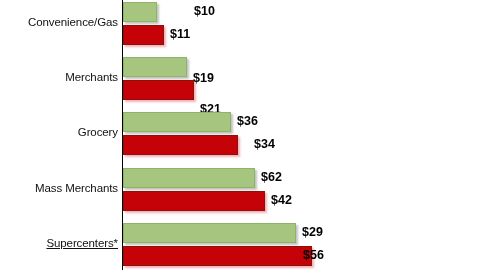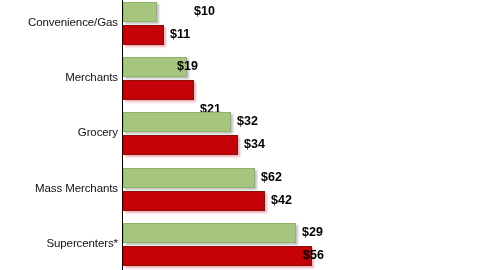--- a/index.html
+++ b/index.html
@@ -89,54 +89,54 @@
     <div class="bar-row" style="top:25px;">
       <div class="bar red" style="width:41px;"></div>
       <div class="val-label" style="left:47px;">$11</div>
     </div>
   </div>
 
   <div class="group" style="top:55px;height:57px;">
     <div class="cat-label" style="top:16px;">Merchants</div>
     <div class="bar-row" style="top:2px;">
       <div class="bar green" style="width:64px;"></div>
-      <div class="val-label" style="left:54px;">$19</div>
+      <div class="val-label" style="left:70px;margin-top:12px;">$19</div>
     </div>
     <div class="bar-row" style="top:25px;">
       <div class="bar red" style="width:71px;"></div>
       <div class="val-label" style="left:77px;margin-top:20px;">$21</div>
     </div>
   </div>
 
   <div class="group" style="top:110px;height:57px;">
     <div class="cat-label" style="top:16px;">Grocery</div>
     <div class="bar-row" style="top:2px;">
       <div class="bar green" style="width:108px;"></div>
-      <div class="val-label" style="left:114px;">$32</div>
+      <div class="val-label" style="left:114px;">$36</div>
     </div>
     <div class="bar-row" style="top:25px;">
       <div class="bar red" style="width:115px;"></div>
-      <div class="val-label" style="left:121px;">$34</div>
+      <div class="val-label" style="left:131px;">$34</div>
     </div>
   </div>
 
   <div class="group" style="top:166px;height:57px;">
     <div class="cat-label" style="top:16px;">Mass Merchants</div>
     <div class="bar-row" style="top:2px;">
       <div class="bar green" style="width:132px;"></div>
       <div class="val-label" style="left:138px;">$62</div>
     </div>
     <div class="bar-row" style="top:25px;">
       <div class="bar red" style="width:142px;"></div>
       <div class="val-label" style="left:148px;">$42</div>
     </div>
   </div>
 
   <div class="group" style="top:221px;height:57px;">
-    <div class="cat-label" style="top:16px;">Supercenters*</div>
+    <div class="cat-label" style="top:16px;text-decoration:underline;">Supercenters*</div>
     <div class="bar-row" style="top:2px;">
       <div class="bar green" style="width:173px;"></div>
       <div class="val-label" style="left:179px;">$29</div>
     </div>
     <div class="bar-row" style="top:25px;">
       <div class="bar red" style="width:189px;"></div>
       <div class="val-label" style="left:180px;">$56</div>
     </div>
   </div>
 

